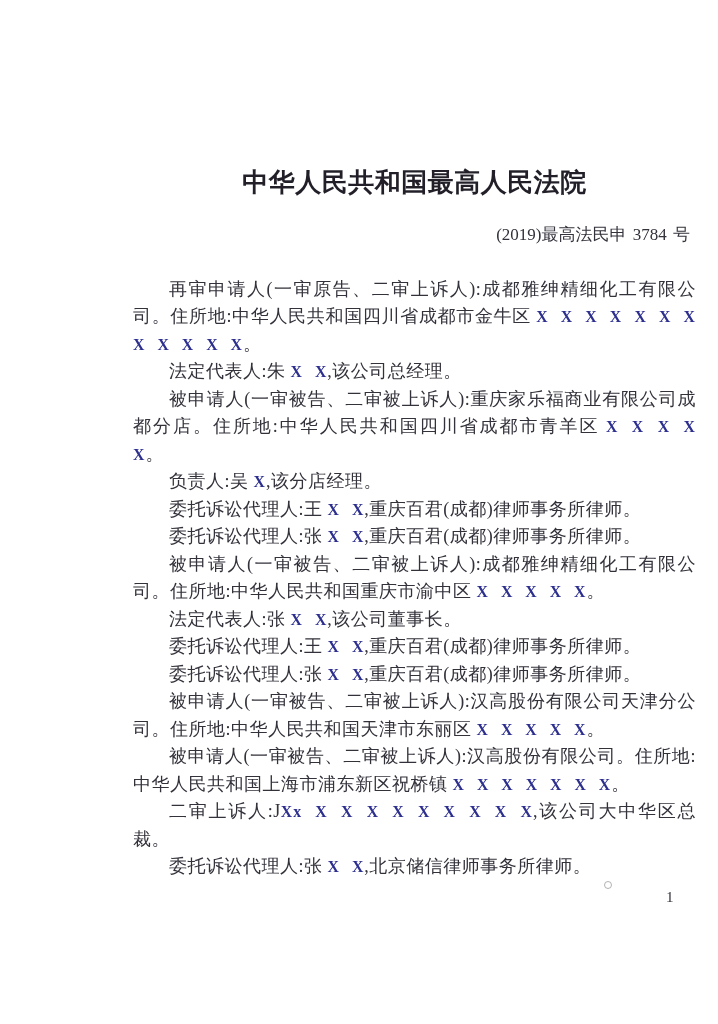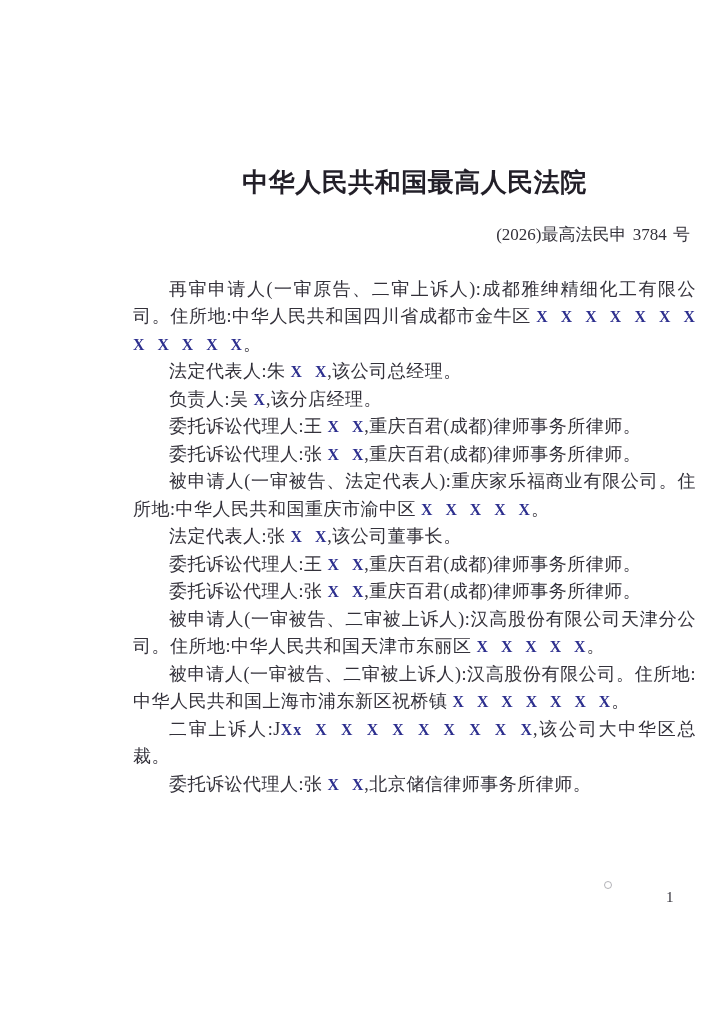--- a/index.html
+++ b/index.html
@@ -91,28 +91,29 @@
     border-radius: 50%;
     opacity: 0.75;
   }
 </style>
 </head>
 <body>
 
 <div class="page">
   <div class="content">
     <h1 class="court-name">中华人民共和国最高人民法院</h1>
-    <div class="case-number">(2026)最高法民申 3784 号</div>
+    <div class="case-number">(2019)最高法民申 3784 号</div>
     <div class="body-block">
         <p class="para"><span class="seg">再审申请人(一审原告、二审上诉人):成都雅绅精细化工有限公司。住所地:中华人民共和国四川省成都市金牛区 </span><span class="redact">X X X X X X X X X X X X</span><span class="seg">。</span></p>
         <p class="para"><span class="seg">法定代表人:朱 </span><span class="redact">X X</span><span class="seg">,该公司总经理。</span></p>
+        <p class="para"><span class="seg">被申请人(一审被告、二审被上诉人):重庆家乐福商业有限公司成都分店。住所地:中华人民共和国四川省成都市青羊区 </span><span class="redact">X X X X X</span><span class="seg">。</span></p>
         <p class="para"><span class="seg">负责人:吴 </span><span class="redact">X</span><span class="seg">,该分店经理。</span></p>
         <p class="para"><span class="seg">委托诉讼代理人:王 </span><span class="redact">X X</span><span class="seg">,重庆百君(成都)律师事务所律师。</span></p>
         <p class="para"><span class="seg">委托诉讼代理人:张 </span><span class="redact">X X</span><span class="seg">,重庆百君(成都)律师事务所律师。</span></p>
-        <p class="para"><span class="seg">被申请人(一审被告、法定代表人):重庆家乐福商业有限公司。住所地:中华人民共和国重庆市渝中区 </span><span class="redact">X X X X X</span><span class="seg">。</span></p>
+        <p class="para"><span class="seg">被申请人(一审被告、二审被上诉人):成都雅绅精细化工有限公司。住所地:中华人民共和国重庆市渝中区 </span><span class="redact">X X X X X</span><span class="seg">。</span></p>
         <p class="para"><span class="seg">法定代表人:张 </span><span class="redact">X X</span><span class="seg">,该公司董事长。</span></p>
         <p class="para"><span class="seg">委托诉讼代理人:王 </span><span class="redact">X X</span><span class="seg">,重庆百君(成都)律师事务所律师。</span></p>
         <p class="para"><span class="seg">委托诉讼代理人:张 </span><span class="redact">X X</span><span class="seg">,重庆百君(成都)律师事务所律师。</span></p>
         <p class="para"><span class="seg">被申请人(一审被告、二审被上诉人):汉高股份有限公司天津分公司。住所地:中华人民共和国天津市东丽区 </span><span class="redact">X X X X X</span><span class="seg">。</span></p>
         <p class="para"><span class="seg">被申请人(一审被告、二审被上诉人):汉高股份有限公司。住所地:中华人民共和国上海市浦东新区祝桥镇 </span><span class="redact">X X X X X X X</span><span class="seg">。</span></p>
         <p class="para"><span class="seg">二审上诉人:J</span><span class="redact">Xx X X X X X X X X X</span><span class="seg">,该公司大中华区总裁。</span></p>
         <p class="para"><span class="seg">委托诉讼代理人:张 </span><span class="redact">X X</span><span class="seg">,北京储信律师事务所律师。</span></p>
       </div>
   </div>
   <div class="page-number">1</div>

